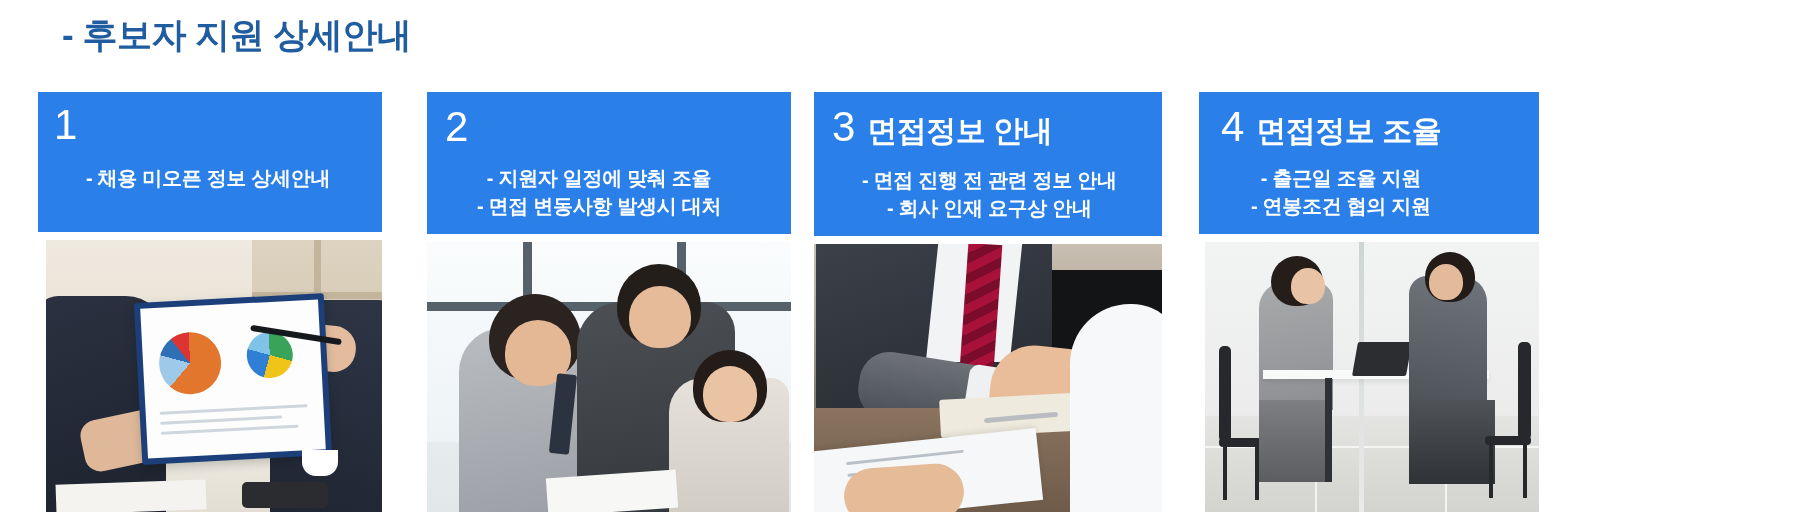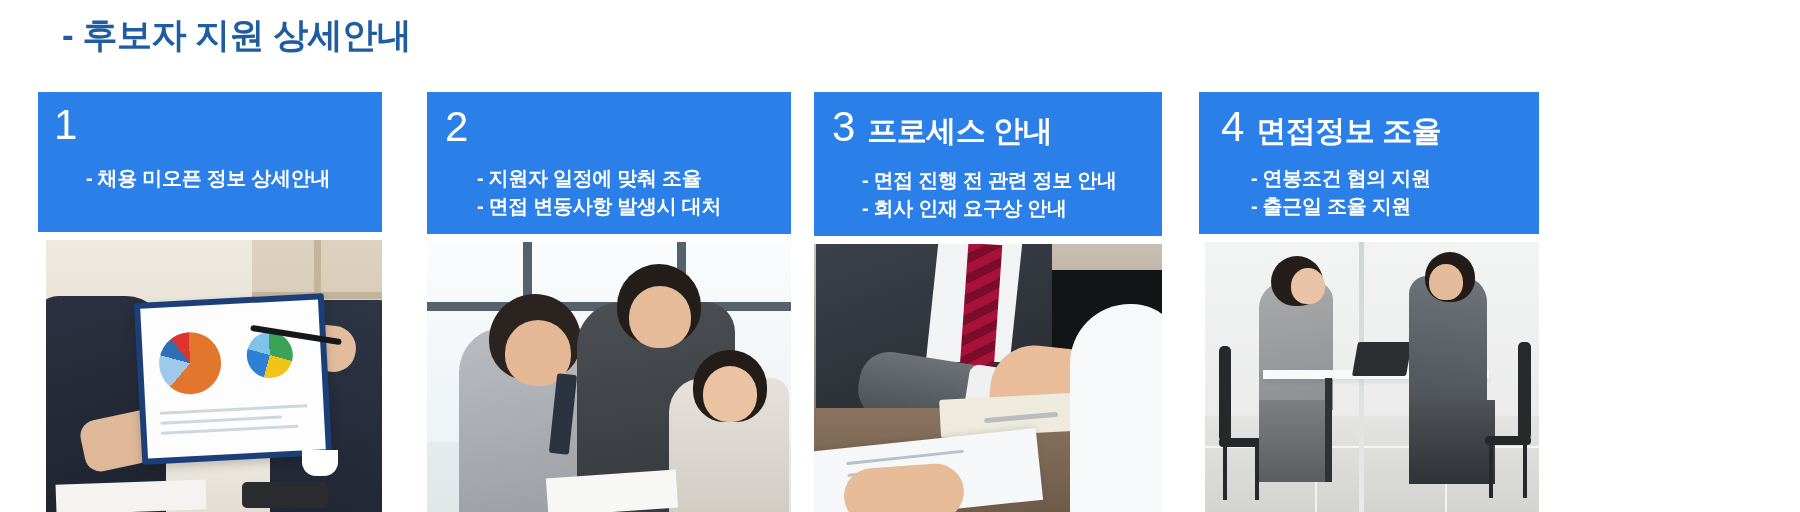--- a/index.html
+++ b/index.html
@@ -55,21 +55,21 @@
 
   .bullets{
     position:absolute;white-space:nowrap;
     font-size:20px;font-weight:bold;line-height:1.42;color:#ffffff;
     letter-spacing:-0.3px;
   }
   .col-1 .bullets{left:48px;top:72px;}
   .col-2 .bullets{left:50px;top:72px;}
   .col-3 .bullets{left:48px;top:74px;}
   .col-4 .bullets{left:52px;top:72px;}
-  .bullets div{margin:0;padding:0;}
+  .bullets div{margin:0;padding:0;text-align:center;}
 
   
   .photo{
     position:absolute;overflow:hidden;background:#e9e9e6;
     filter:blur(0.4px);
   }
   .col-1 .photo{left:8px;top:148px;width:336px;height:272px;}
   .col-2 .photo{left:0px;top:150px;width:364px;height:270px;}
   .col-3 .photo{left:0px;top:152px;width:348px;height:268px;}
   .col-4 .photo{left:6px;top:150px;width:334px;height:270px;}
@@ -274,21 +274,21 @@
           <div class="p2-f3"></div>
           <div class="p2-paper"></div>
         </div>
       </div>
     </div>
 
     <div class="col col-3">
       <div class="card-head">
         <div class="head-title">
           <span class="step-num">3</span>
-          <span class="step-name">프로세스 안내</span>
+          <span class="step-name">면접정보 안내</span>
         </div>
         <div class="bullets">
           <div>- 면접 진행 전 관련 정보 안내</div>
           <div>- 회사 인재 요구상 안내</div>
         </div>
       </div>
       <div class="photo">
         <div class="sc p3-bg">
           <div class="p3-dark"></div>
           <div class="p3-suit"></div>
@@ -311,22 +311,22 @@
       </div>
     </div>
 
     <div class="col col-4">
       <div class="card-head">
         <div class="head-title">
           <span class="step-num">4</span>
           <span class="step-name">면접정보 조율</span>
         </div>
         <div class="bullets">
+          <div>- 출근일 조율 지원</div>
           <div>- 연봉조건 협의 지원</div>
-          <div>- 출근일 조율 지원</div>
         </div>
       </div>
       <div class="photo">
         <div class="sc p4-bg">
           <div class="p4-floor">
             <i style="left:0;top:30px;width:100%;height:2px;"></i>
             <i style="left:110px;top:0;width:2px;height:96px;"></i>
             <i style="left:240px;top:0;width:2px;height:96px;"></i>
           </div>
           <div class="p4-glass"></div>

